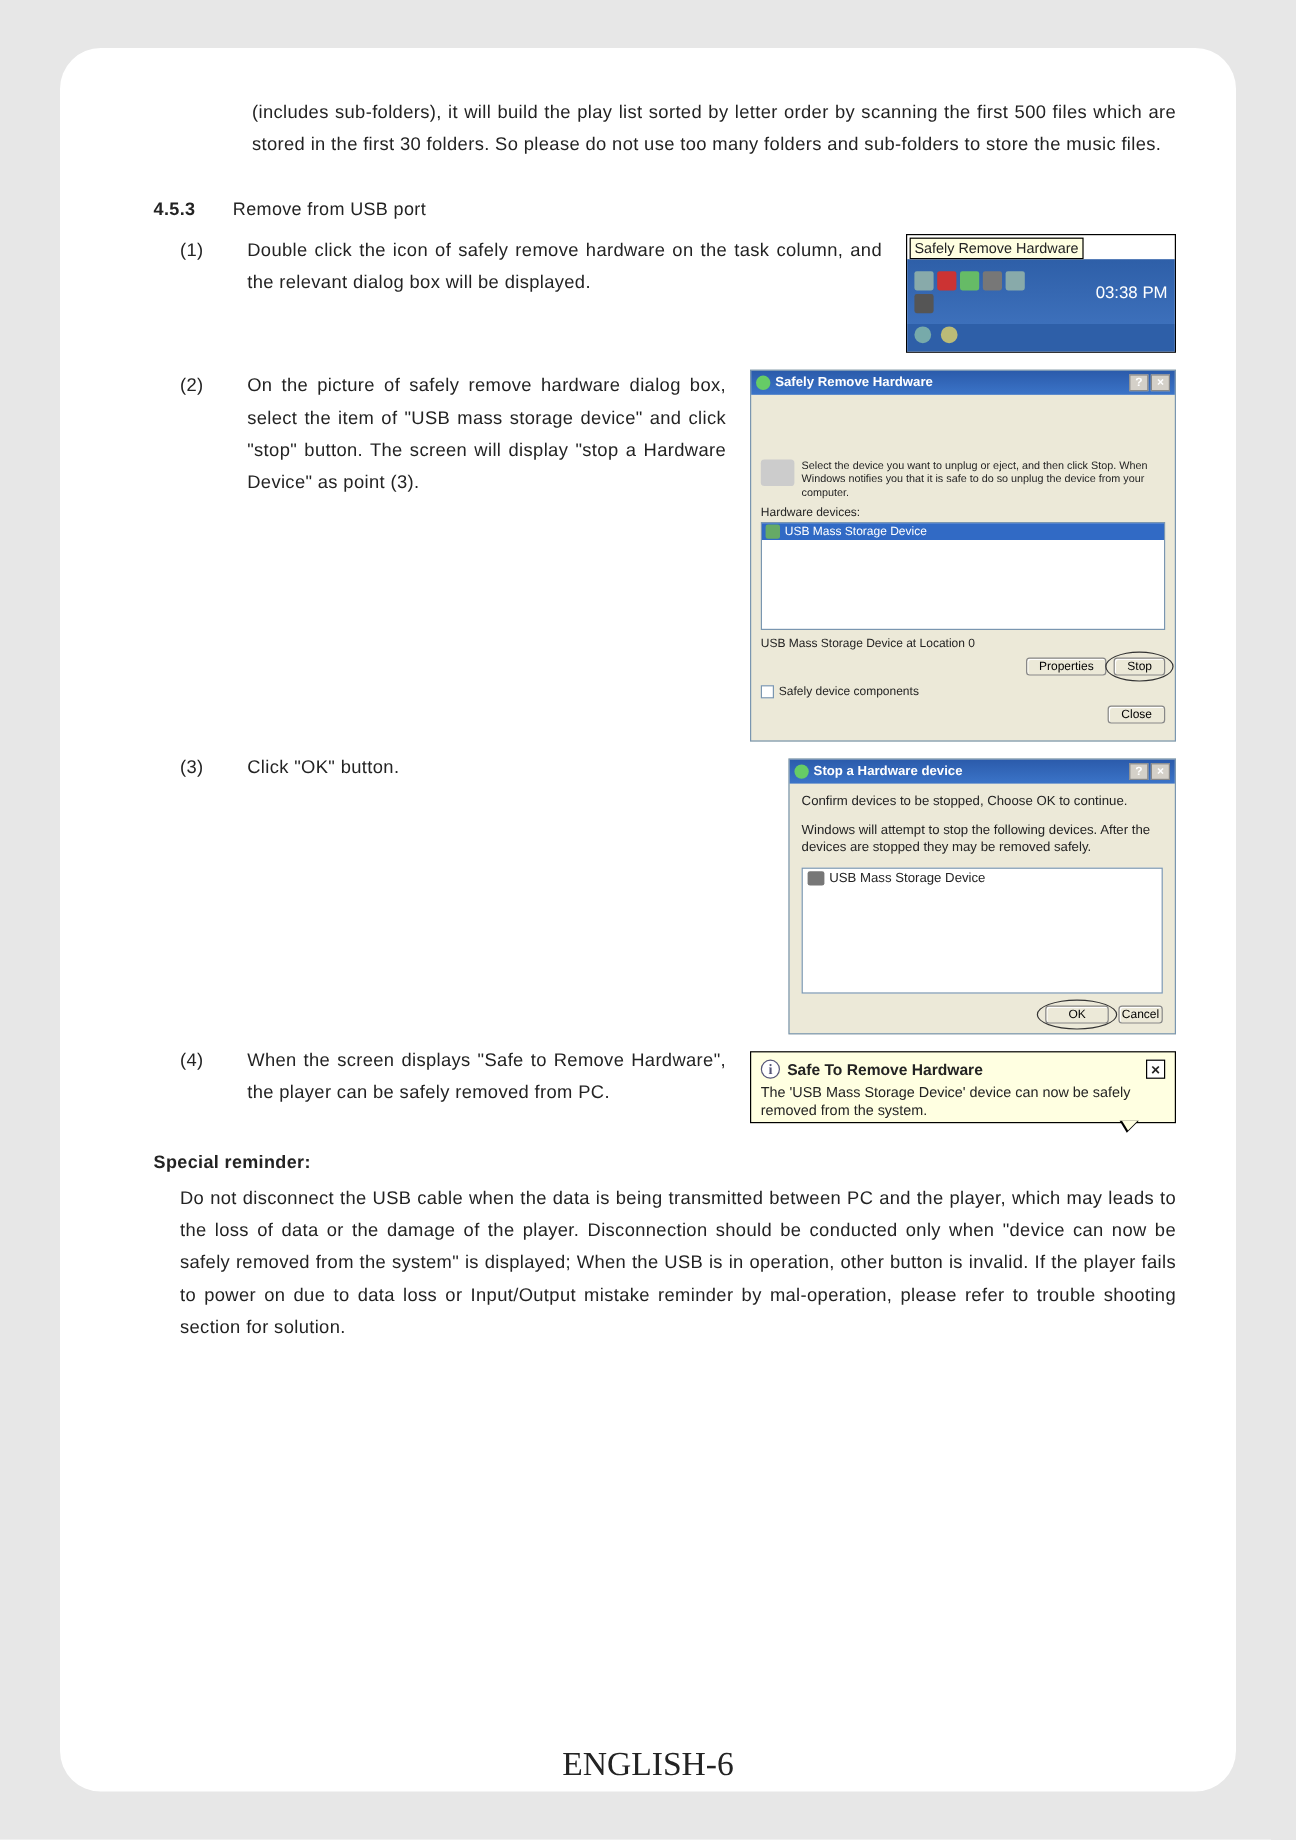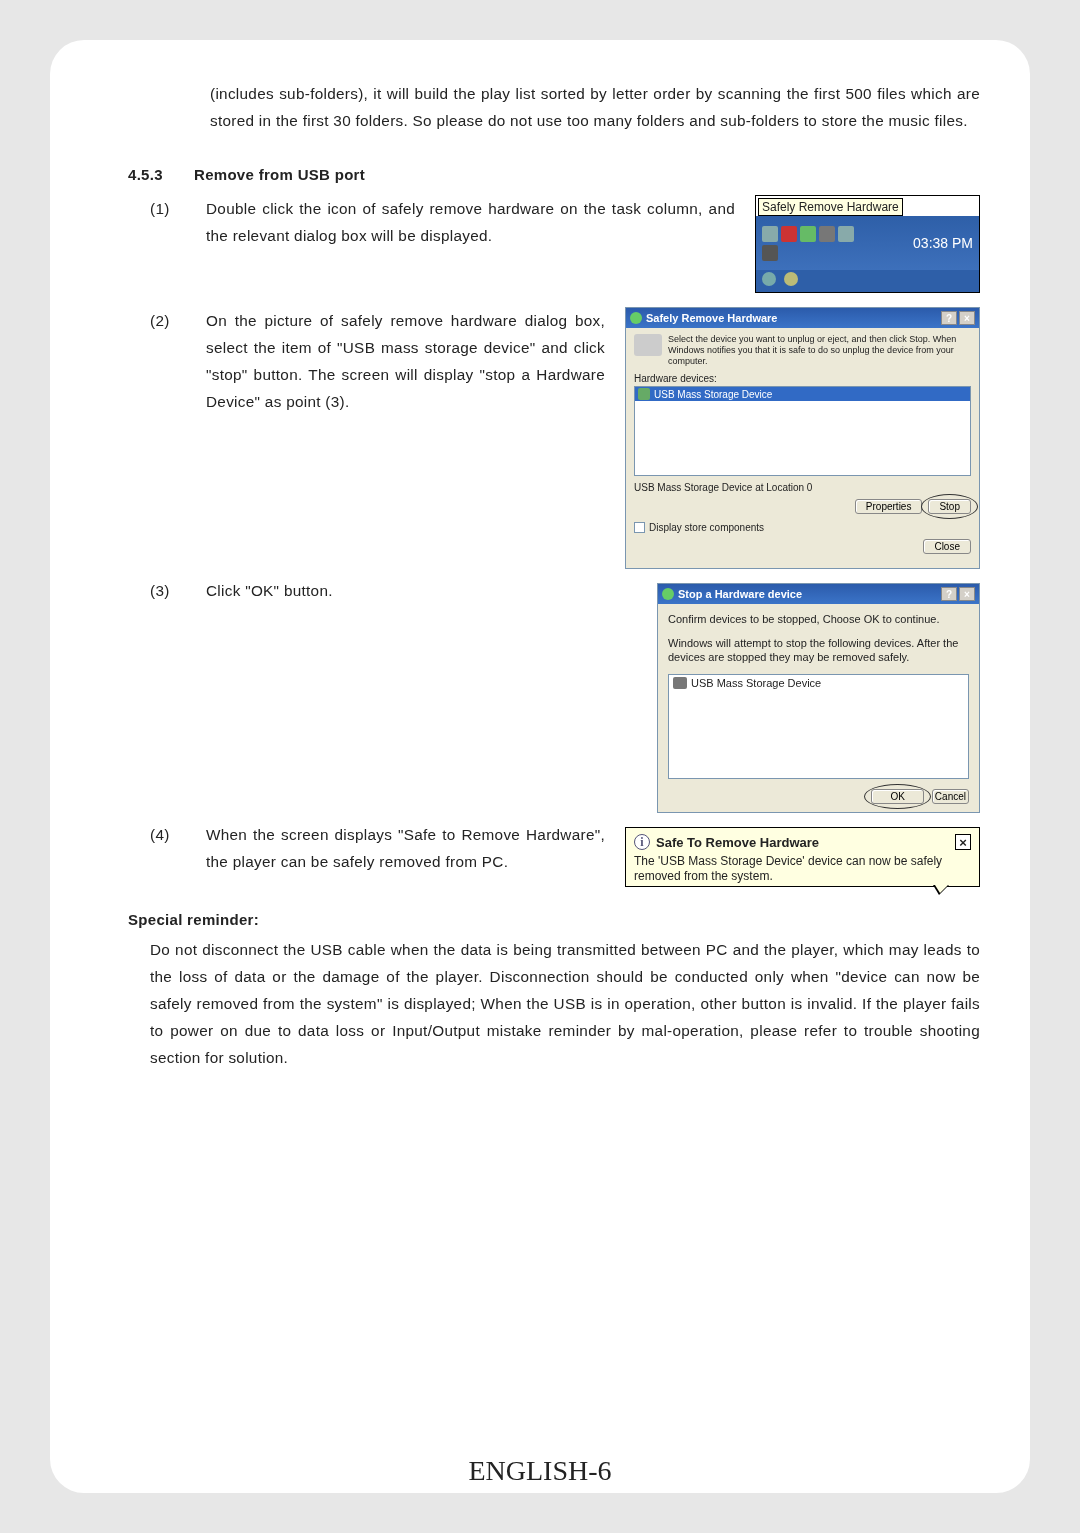--- a/index.html
+++ b/index.html
@@ -29,21 +29,21 @@
     line-height: 27px;
     text-align: justify;
   }
   .sec-row {
     display: flex;
     align-items: flex-start;
     gap: 18px;
     margin: 0 10px 12px 38px;
   }
   .sec-num { font-weight: 700; font-size: 15px; letter-spacing: 0.3px; min-width: 48px; }
-  .sec-title { font-weight: 700; font-size: 15px; letter-spacing: 0.3px; }
+  .sec-title { font-weight: 400; font-size: 15px; letter-spacing: 0.3px; }
   .step-row { display: flex; gap: 16px; font-size: 15.3px; letter-spacing: 0.3px; line-height: 27px; margin-bottom: 6px; }
   .step-num { width: 40px; flex-shrink: 0; }
   .step-text { flex: 1; text-align: justify; }
   .fig { flex-shrink: 0; }
 
   
   .fig-tray {
     width: 225px;
     border: 1px solid #000;
   }
@@ -69,21 +69,21 @@
   .tray-bottom { background:#2e5fa8; padding:2px 6px; }
   .tray-bicon{ width:14px; height:14px; background:#7aa; border-radius:50%; display:inline-block; margin-right:4px;}
 
   
   .fig-srh { width: 355px; border:1px solid #7a96b0; background:#ece9d8; font-size:10px; }
   .srh-title { background: linear-gradient(#2b5bab,#3b74c8); color:#fff; display:flex; align-items:center; padding:3px 4px; }
   .srh-title-icon { width:12px; height:12px; background:#6c6; border-radius:50%; margin-right:4px; }
   .srh-title-text { flex:1; font-weight:700; font-size:11px; }
   .titlebar-btns { display:flex; gap:2px; }
   .titlebar-btn { width:16px; height:14px; background:#d4d0c8; border:1px solid #888; display:flex; align-items:center; justify-content:center; font-size:10px; font-weight:700; }
-  .srh-body { padding:6px 8px; }
+  .srh-body { padding:6px 8px;margin-top:48px; }
   .srh-help { display:flex; gap:6px; margin-bottom:6px; }
   .srh-help-icon { width:28px; height:22px; background:#ccc; border-radius:3px; flex-shrink:0; }
   .srh-help-text { font-size:9px; line-height:11px; }
   .srh-label { font-size:10px; margin-bottom:2px; }
   .srh-list { border:1px solid #7a96b0; background:#fff; height:90px; }
   .srh-list-item { background:#316ac5; color:#fff; padding:1px 3px; display:flex; align-items:center; gap:4px; font-size:10px;}
   .srh-li-icon{width:12px;height:12px;background:#6a6;border-radius:2px;}
   .srh-status { margin:6px 0; font-size:10px; }
   .srh-btns { display:flex; justify-content:flex-end; gap:6px; margin:4px 0 8px; }
   .win-btn {
@@ -193,21 +193,21 @@
             <span>USB Mass Storage Device</span>
           </div>
         </div>
         <div class="srh-status">USB Mass Storage Device at Location 0</div>
         <div class="srh-btns">
           <button class="win-btn">Properties</button>
           <button class="win-btn circled">Stop</button>
         </div>
         <div class="srh-check">
           <span class="chk"></span>
-          <span>Display store components</span>
+          <span>Safely device components</span>
         </div>
         <div class="srh-btns">
           <button class="win-btn">Close</button>
         </div>
       </div>
     </div>
   </div>
 
   <div class="row-gap" style="margin-top:0;">
     <div class="col-text">

